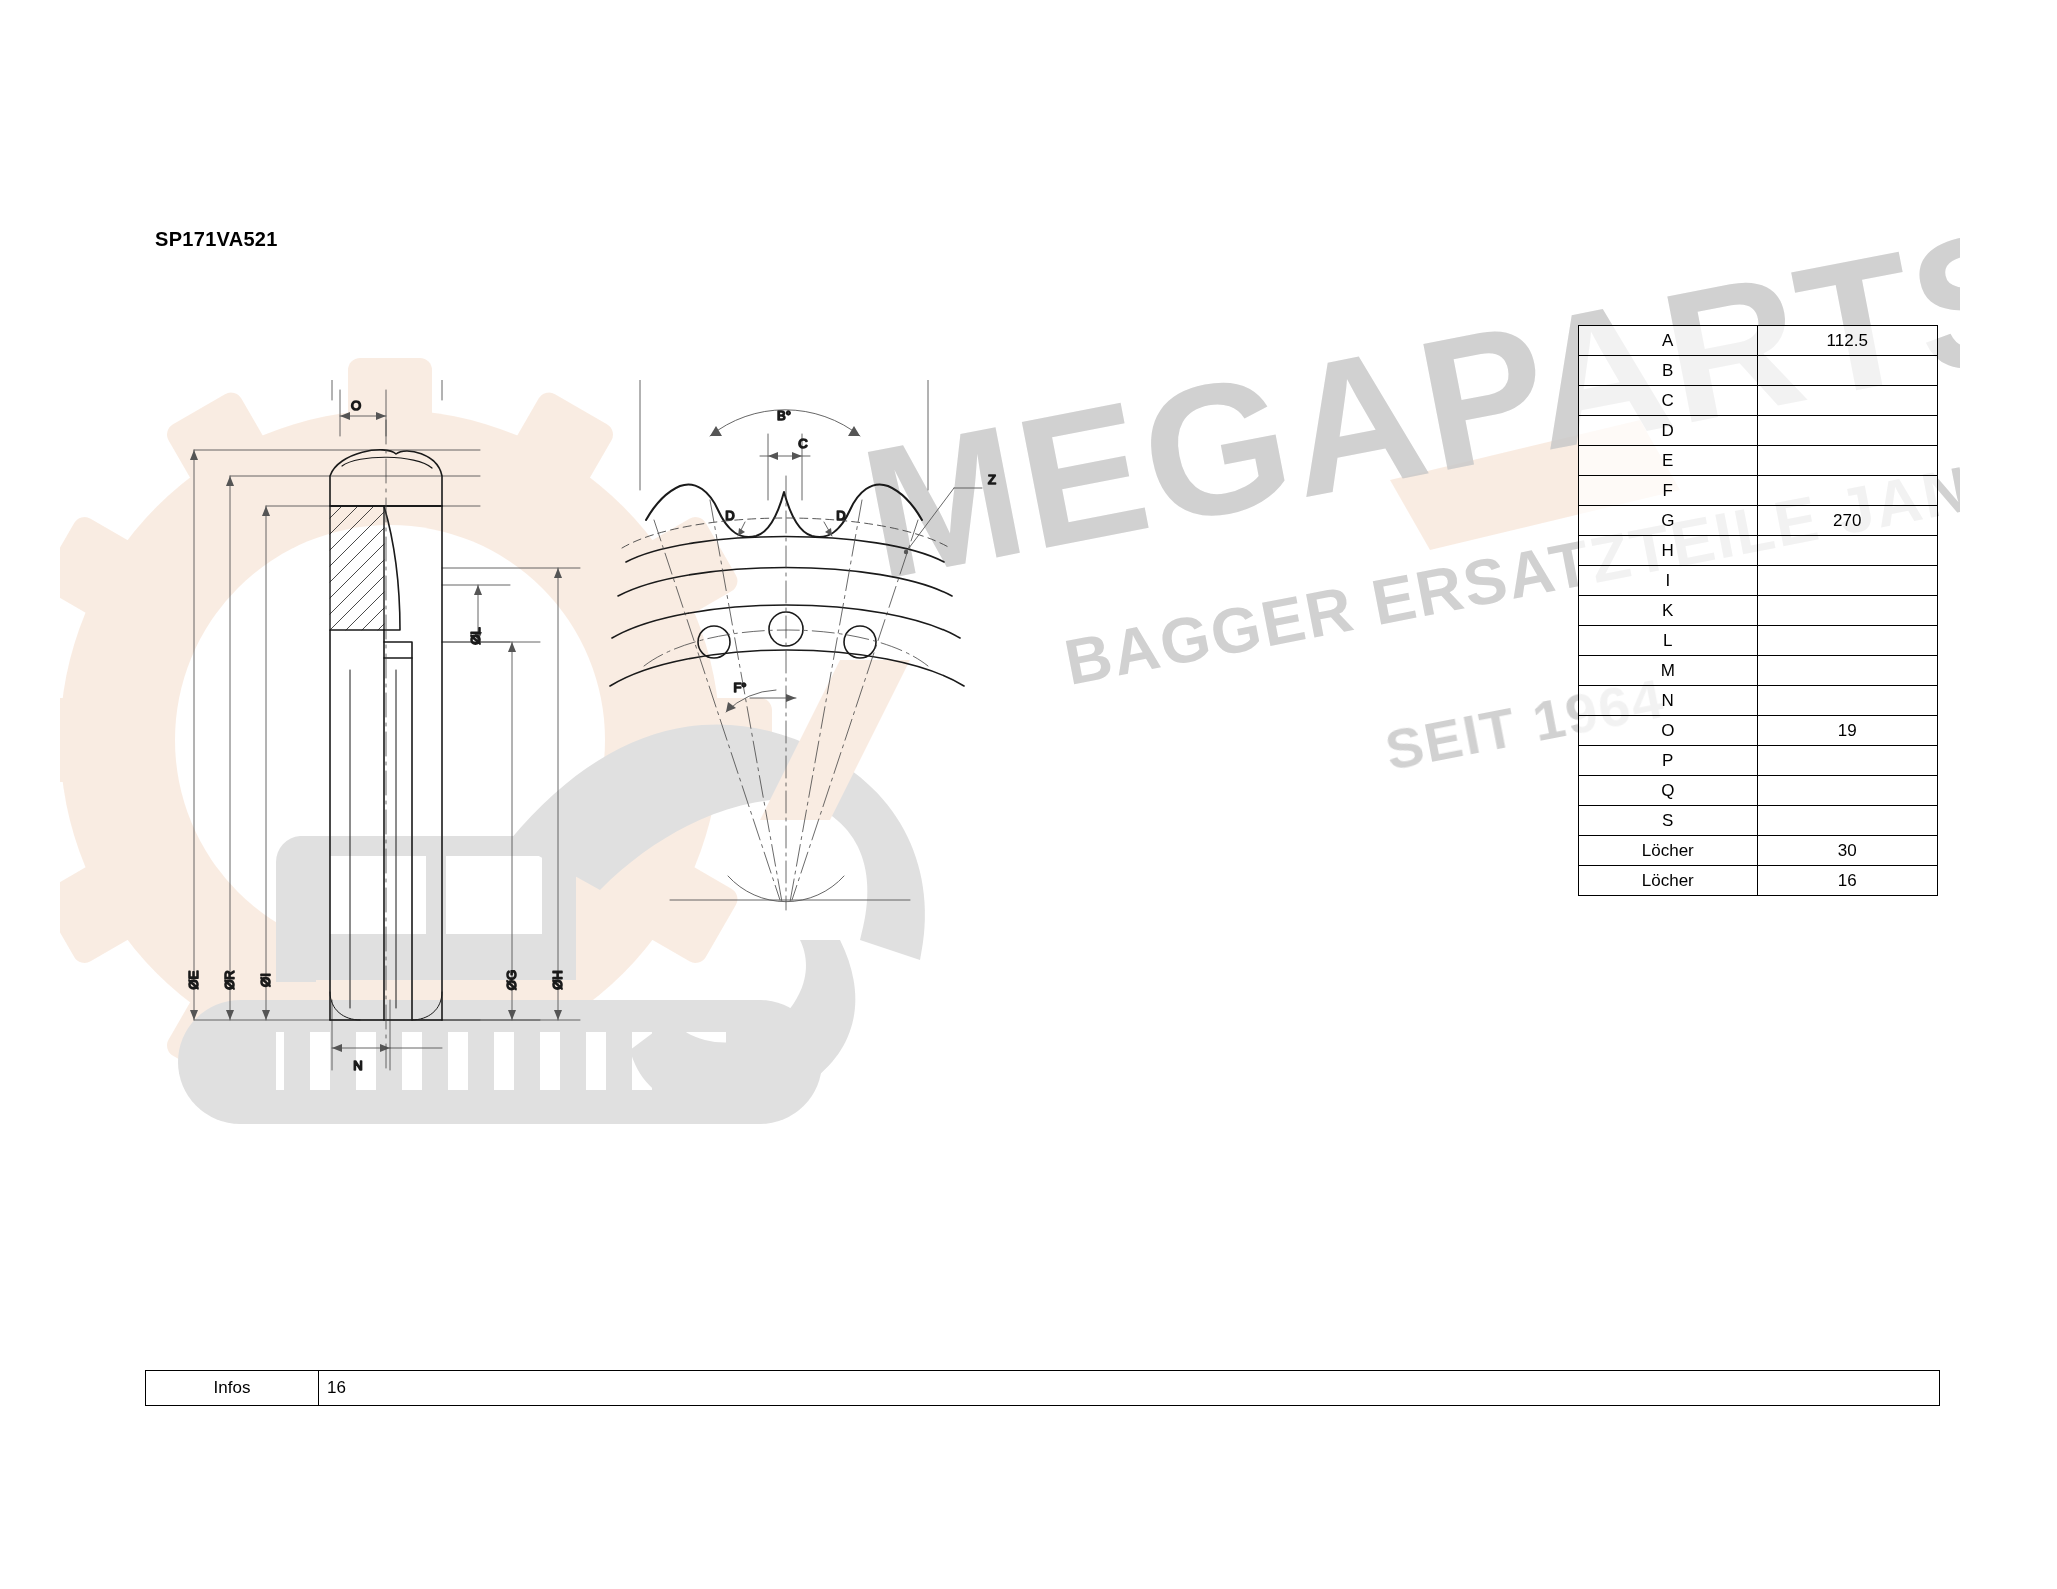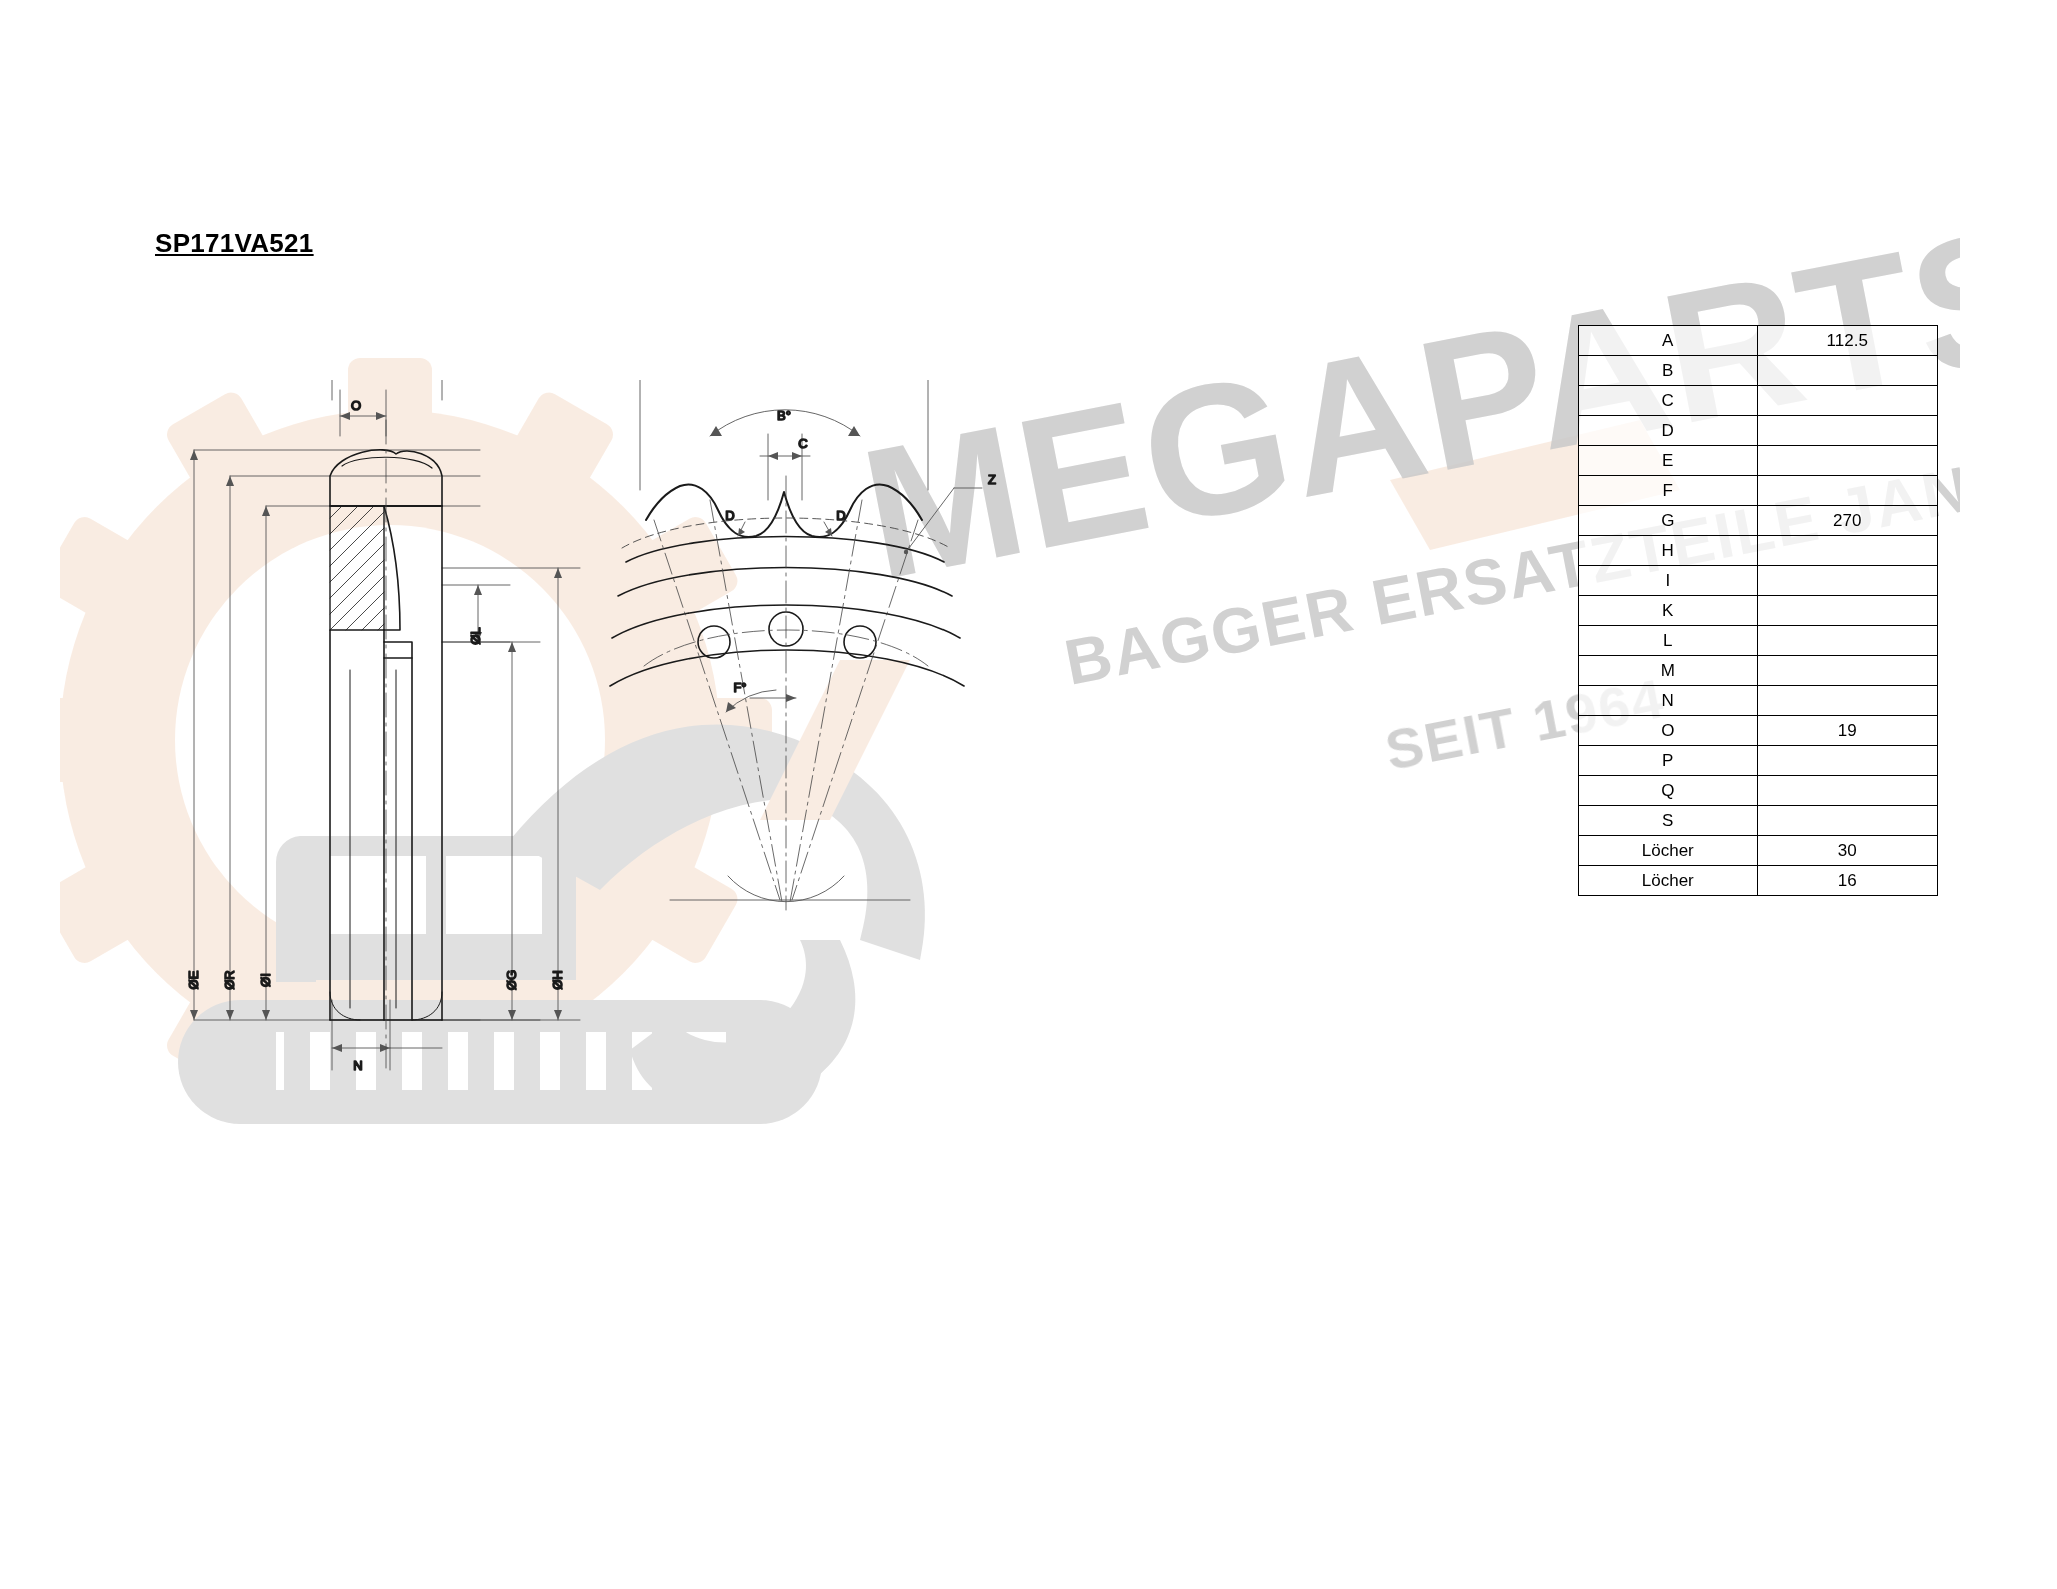--- a/index.html
+++ b/index.html
@@ -33,26 +33,25 @@
     height: 1100px;
     pointer-events: none;
     z-index: 1;
   }
 
   
   #doc-title {
     position: absolute;
     left: 155px;
     top: 228px;
-    font-size: 26px;
+    font-size: 20px;
     font-weight: bold;
     color: #000000;
     letter-spacing: 0.3px;
     z-index: 4;
-    text-decoration: underline;
   }
 
   
   #drawing {
     position: absolute;
     left: 180px;
     top: 380px;
     width: 1140px;
     height: 790px;
     z-index: 3;
@@ -474,14 +473,22 @@
         <td class="key">Löcher</td>
         <td class="val">30</td>
       </tr>
       <tr>
         <td class="key">Löcher</td>
         <td class="val">16</td>
       </tr>
     </tbody>
   </table>
 
+  <table id="infos-table">
+    <tbody>
+      <tr>
+        <td class="label">Infos</td>
+        <td class="value">16</td>
+      </tr>
+    </tbody>
+  </table>
 
 </div>
 
 </body></html>

